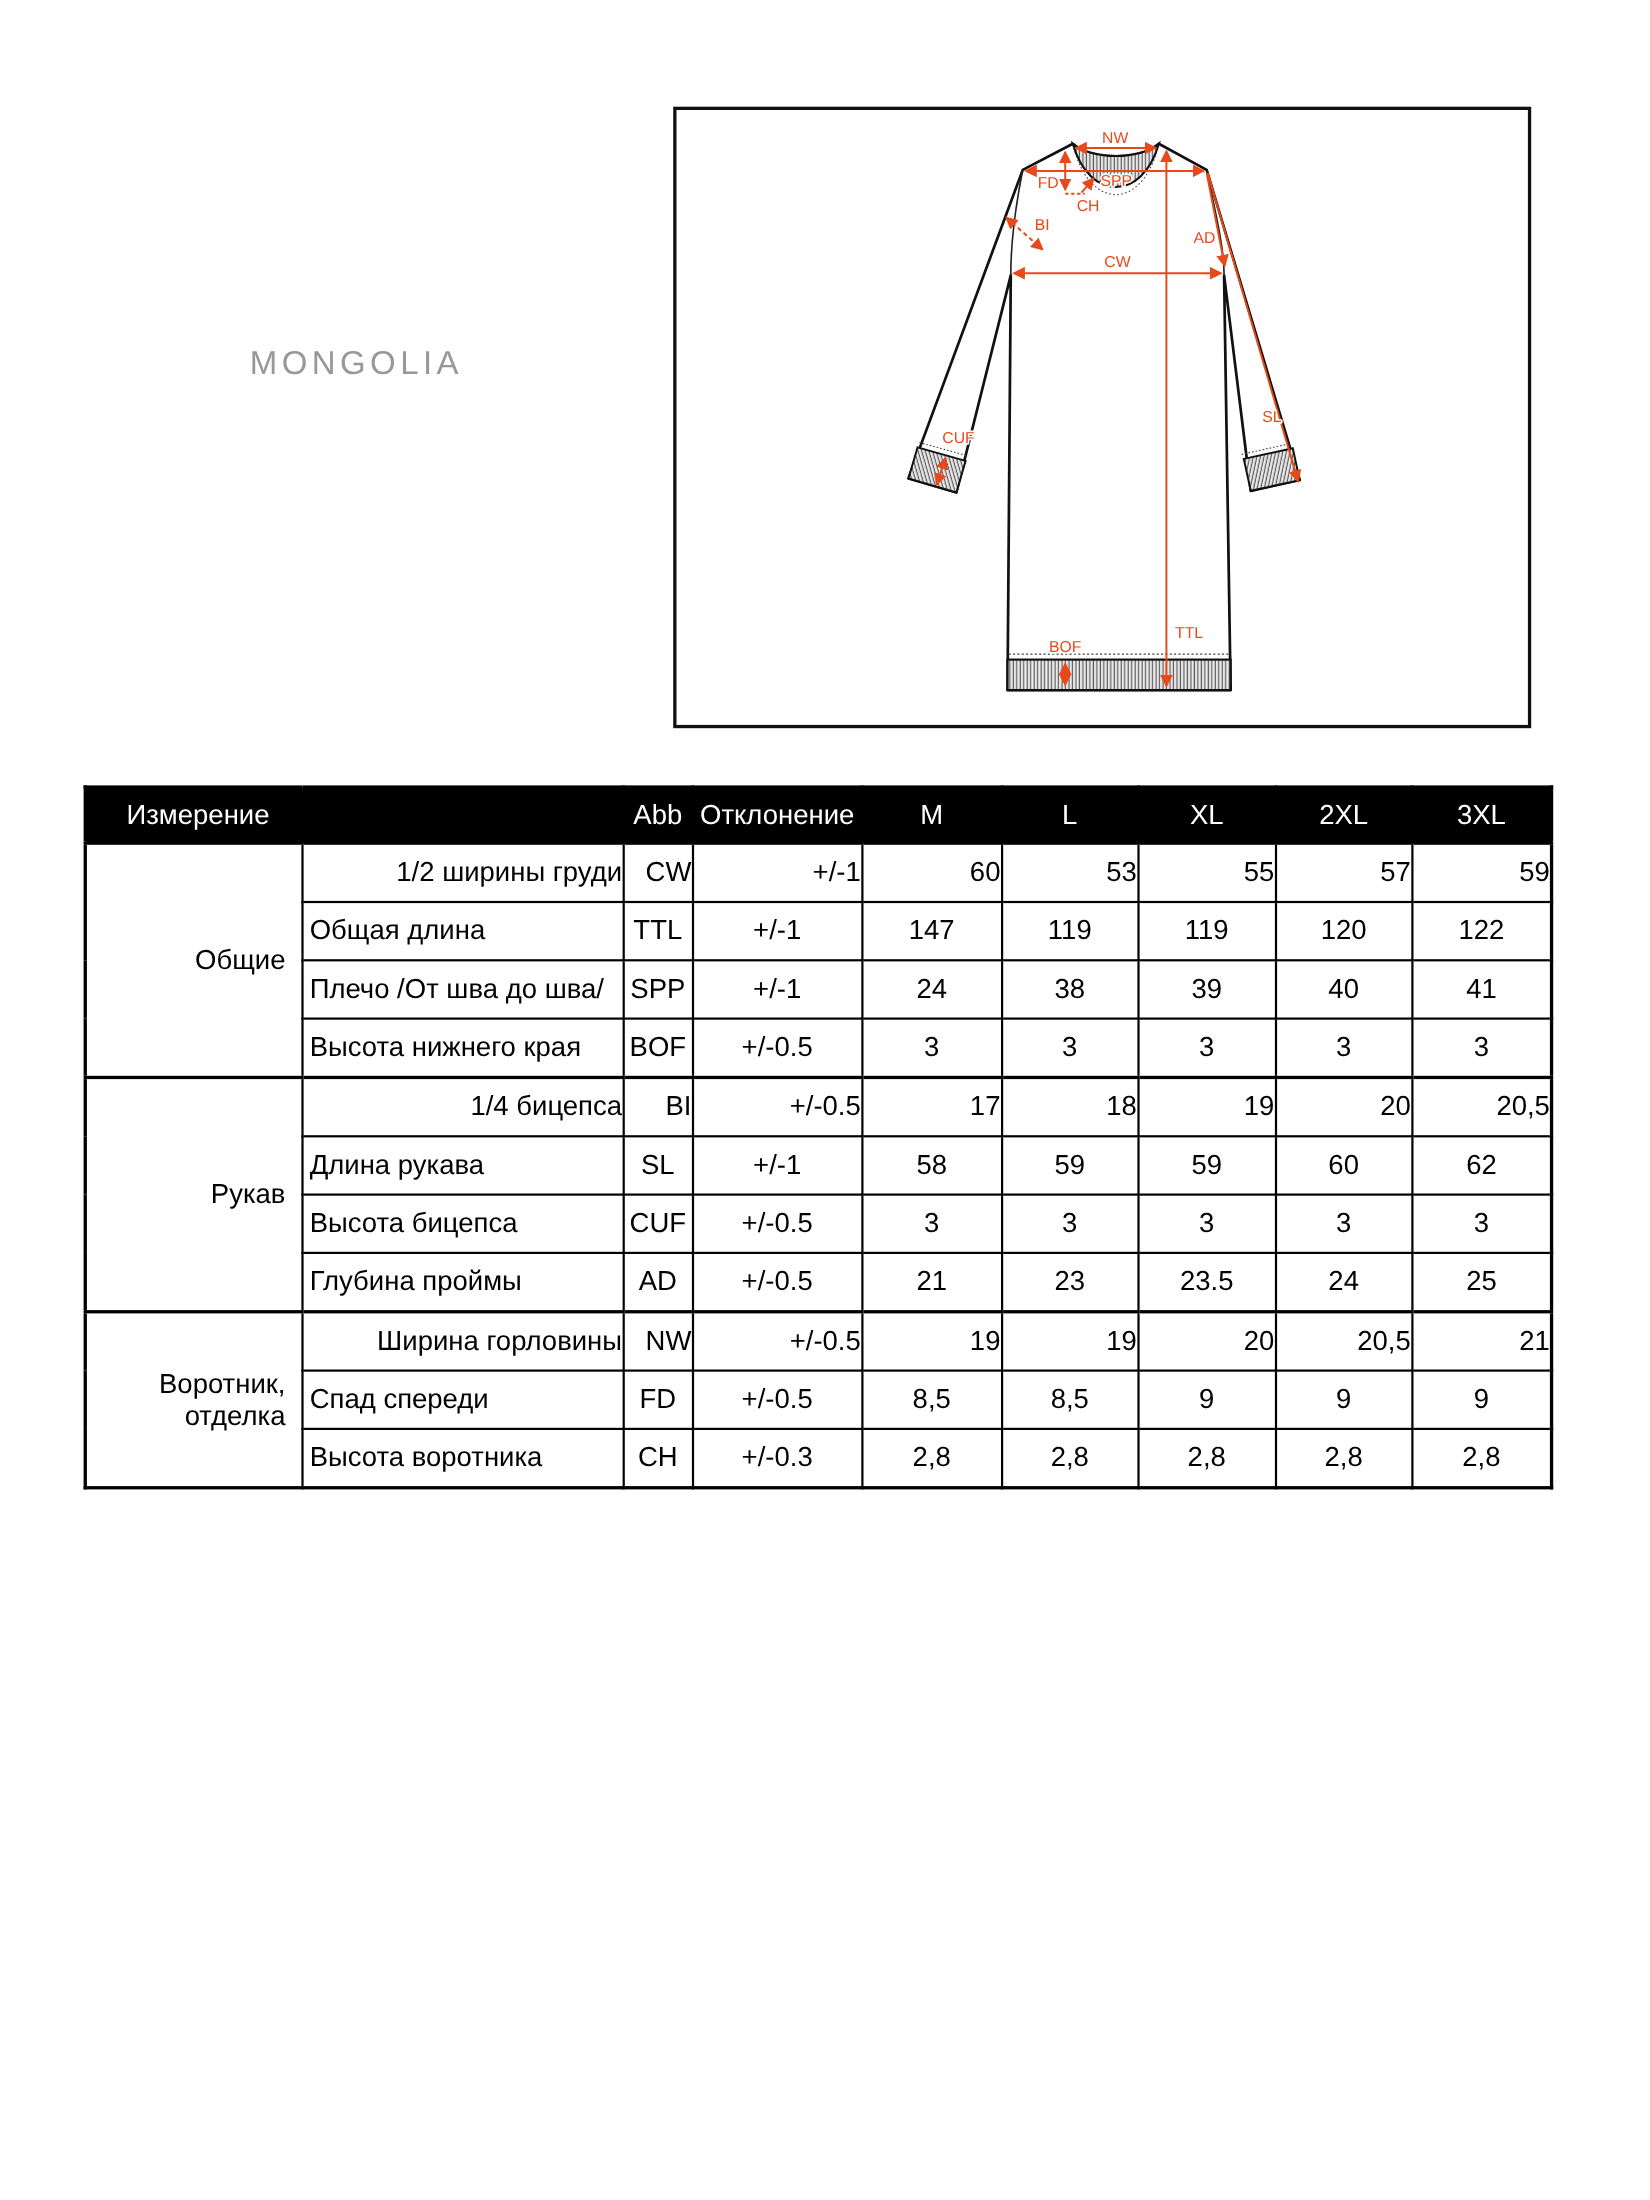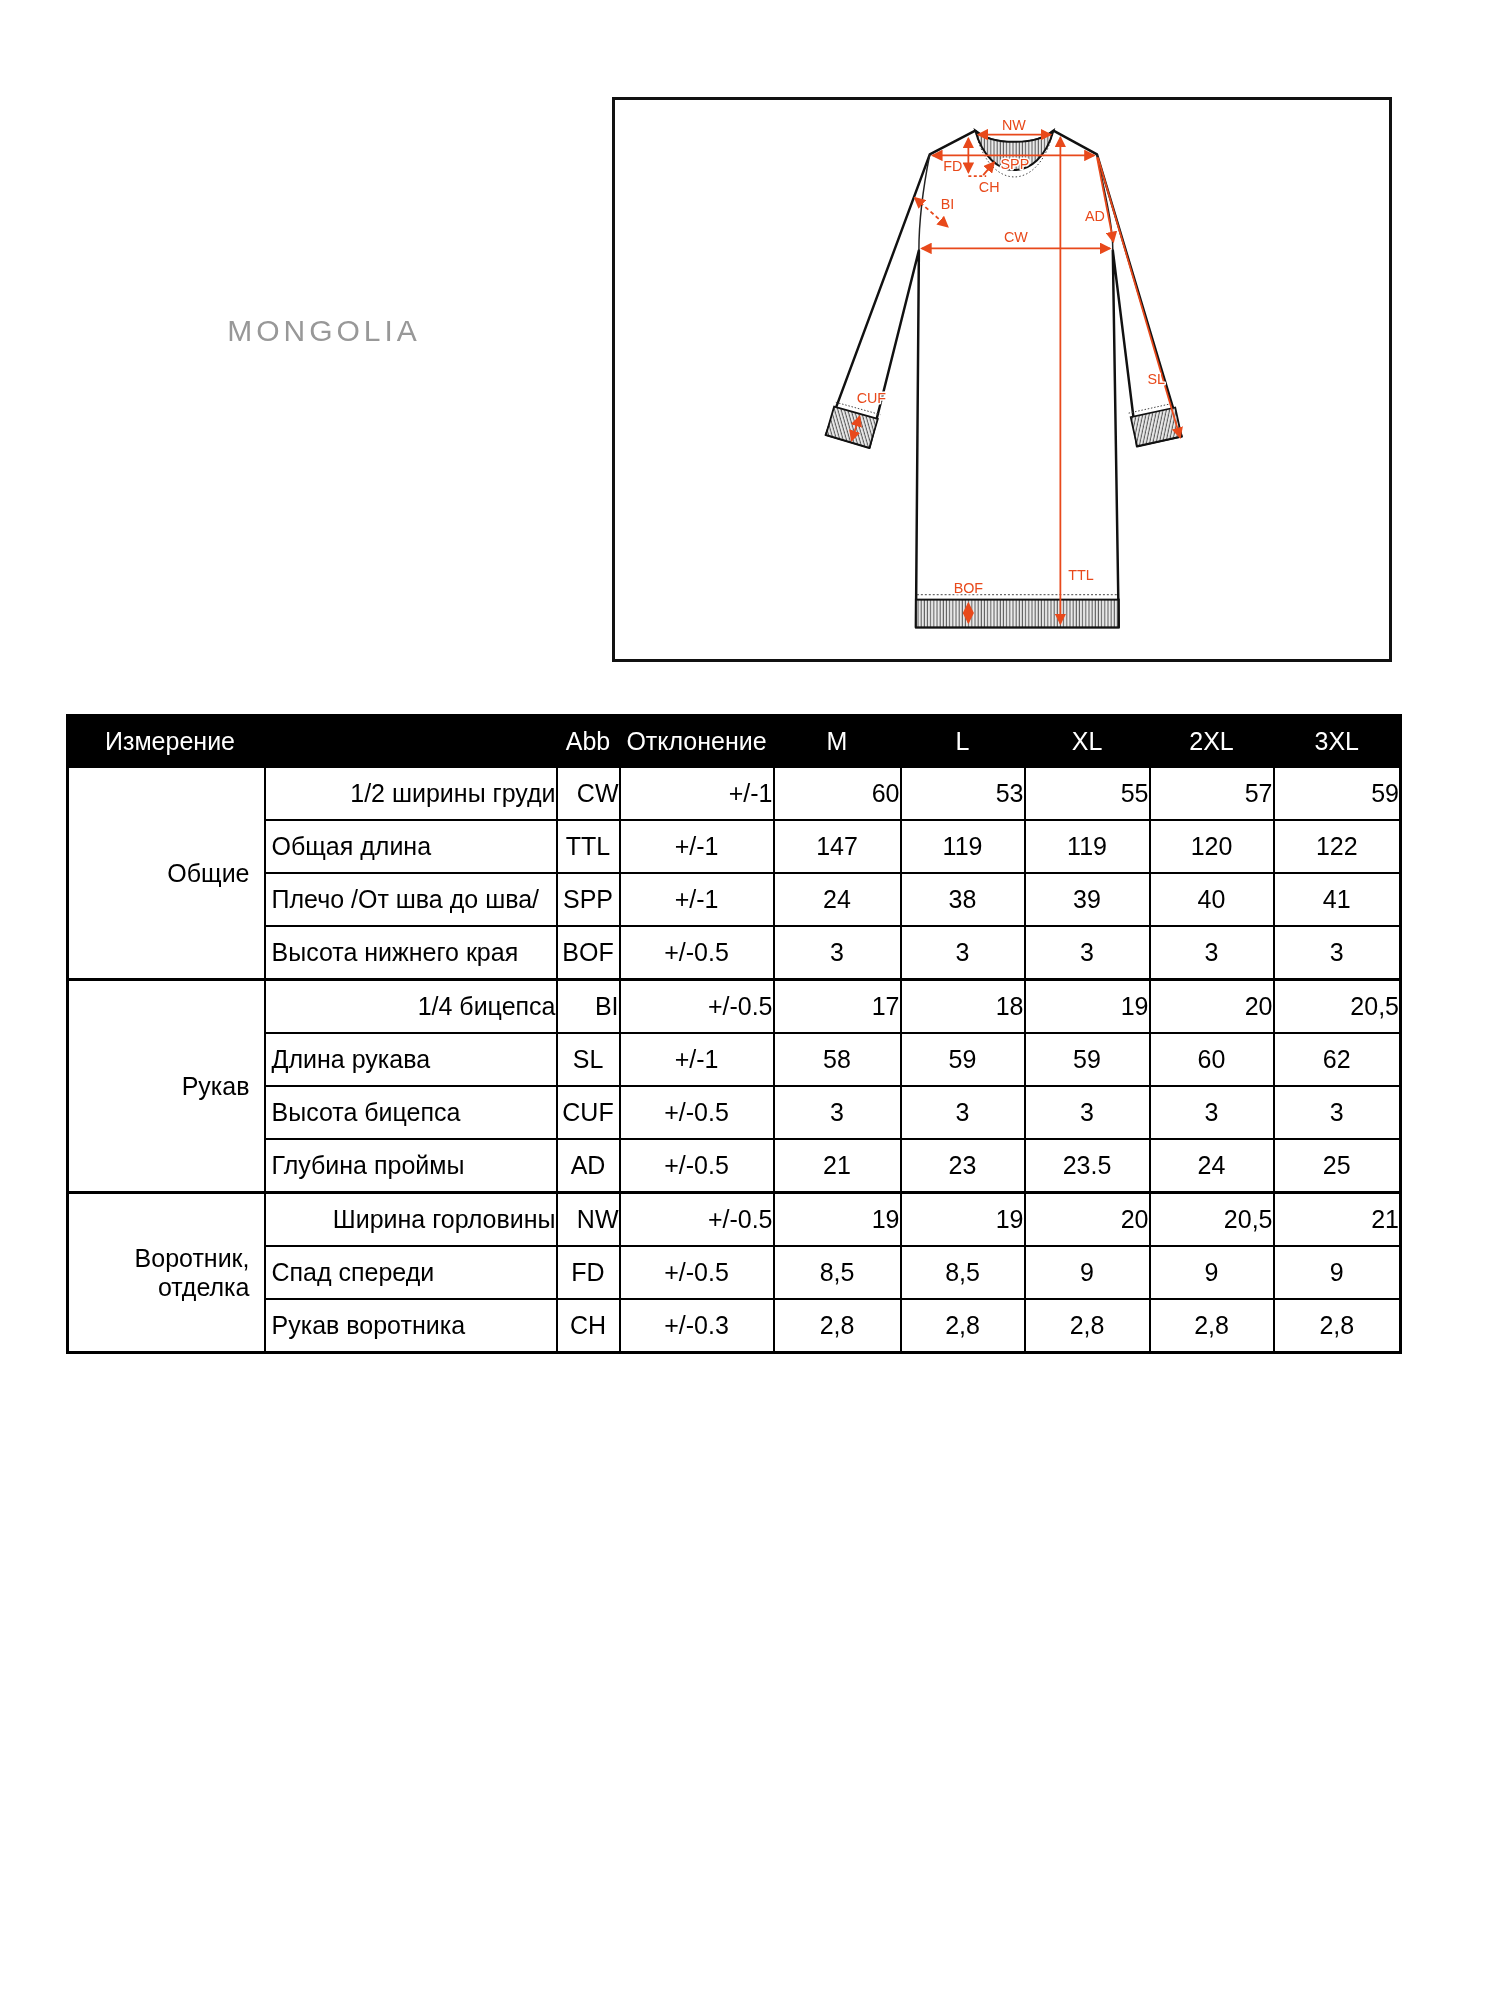--- a/index.html
+++ b/index.html
@@ -19,21 +19,21 @@
     border:3px solid #111; box-sizing:border-box; background:#fff;
   }
   .diagram-box svg { width:100%; height:100%; display:block; }
   .dim    { stroke:#e8491b; stroke-width:1.8; fill:none; }
   .dimtxt {
     fill:#e8491b; font-size:14.5px; font-family:"Liberation Sans",sans-serif;
     paint-order:stroke; stroke:#ffffff; stroke-width:3px; stroke-linejoin:round;
   }
 
   
-  .size-table { position:absolute; left:66px; top:714px; }
+  .size-table { position:absolute; left:76px; top:714px; }
   table { border-collapse:collapse; width:1333px; table-layout:fixed; border:3px solid #000; }
   th,td { border:2px solid #000; font-size:25px; text-align:center; vertical-align:middle; padding:0; }
   thead th { background:#000; color:#fff; height:48px; font-weight:400; border-color:#000; }
   thead th.h-left { text-align:left; padding-left:36px; }
   tbody td { height:51px; }
   td.lbl { text-align:left; padding-left:6px; }
   td.grp { padding:0 14px; }
   tr.group-start td { border-top:3px solid #000;text-align:right; }
 </style>
 </head>
@@ -236,21 +236,21 @@
         <td class="lbl">Спад спереди</td>
         <td>FD</td>
         <td>+/-0.5</td>
         <td>8,5</td>
         <td>8,5</td>
         <td>9</td>
         <td>9</td>
         <td>9</td>
       </tr>
       <tr>
-        <td class="lbl">Рукав воротника</td>
+        <td class="lbl">Высота воротника</td>
         <td>CH</td>
         <td>+/-0.3</td>
         <td>2,8</td>
         <td>2,8</td>
         <td>2,8</td>
         <td>2,8</td>
         <td>2,8</td>
       </tr>
     </tbody>
   </table>

